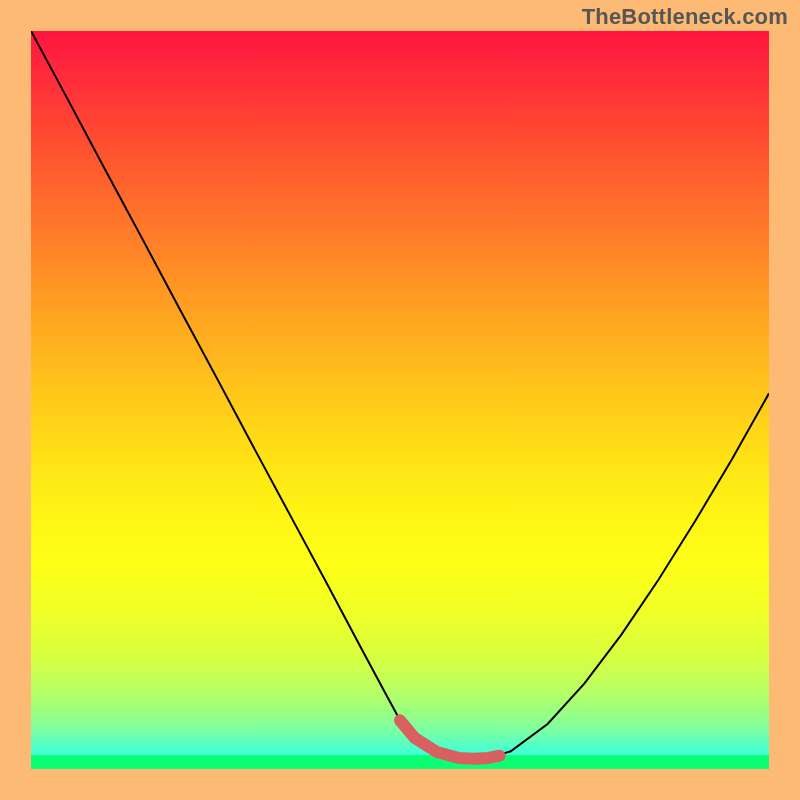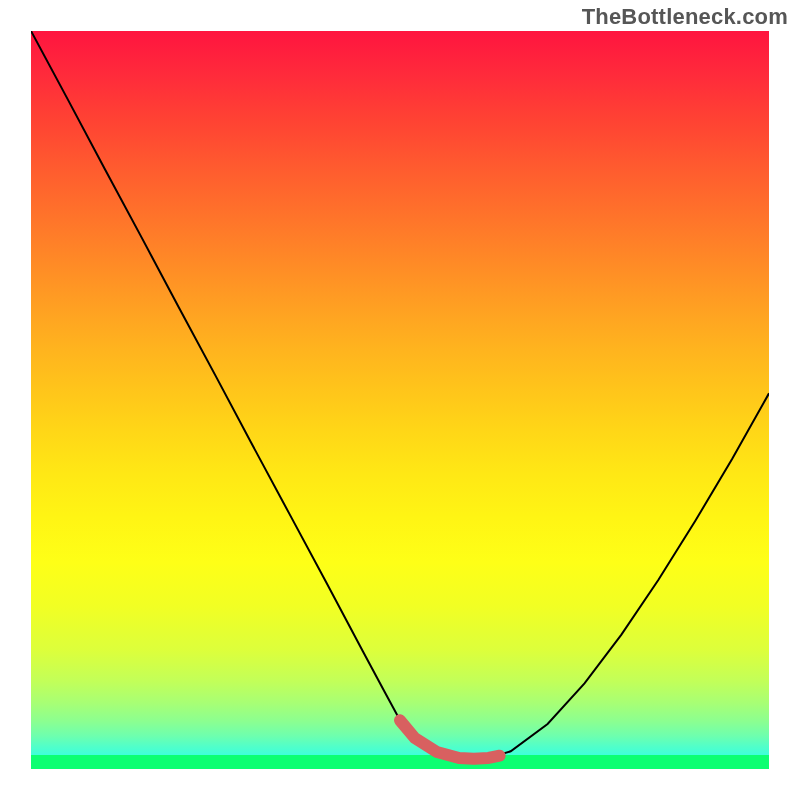--- a/index.html
+++ b/index.html
@@ -1,21 +1,21 @@
 <!DOCTYPE html>
 <html><head>
 <meta charset="utf-8">
 <style>
   * { margin: 0; padding: 0; box-sizing: border-box; }
   html, body { width: 800px; height: 800px; overflow: hidden; background: #000; }
   .container {
     position: relative;
     width: 800px;
     height: 800px;
-    background: #ffffff;
+    background: #fdba74;
   }
   .watermark {
     position: absolute;
     top: 4px;
     right: 12px;
     font-family: Arial, Helvetica, sans-serif;
     font-size: 22px;
     font-weight: 600;
     color: #565656;
     letter-spacing: 0.2px;

